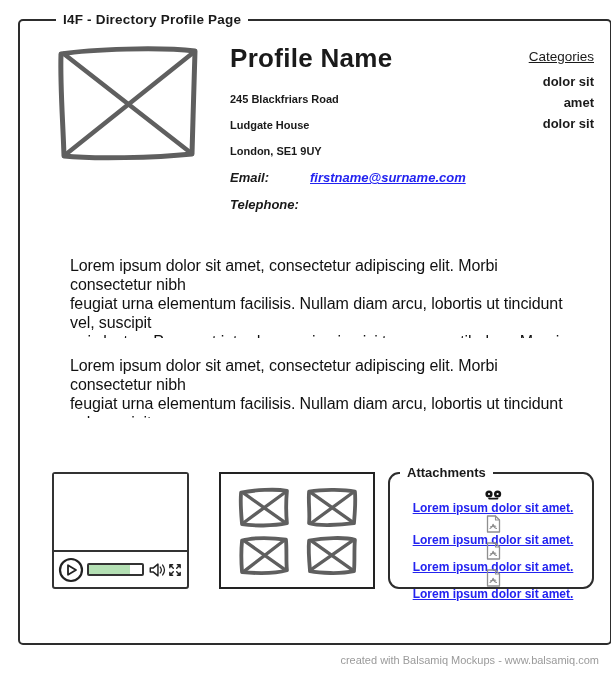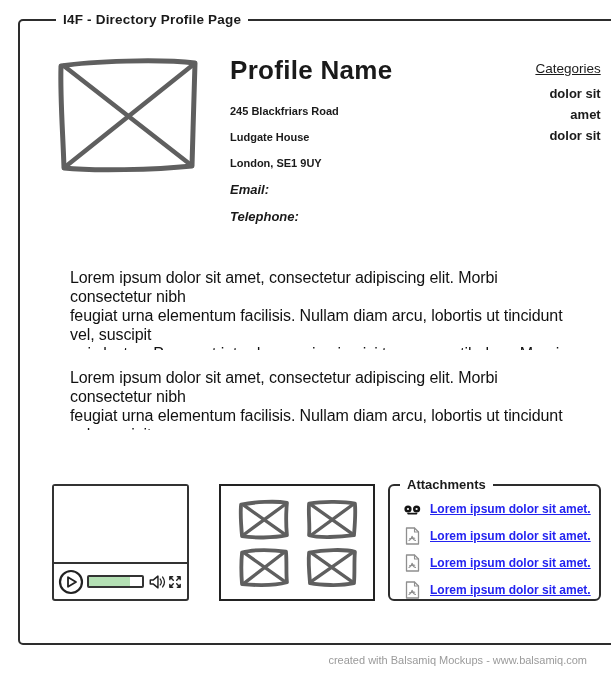--- a/index.html
+++ b/index.html
@@ -19,21 +19,21 @@
   
   fieldset.frame{
     position:absolute;left:18px;top:12px;width:574px;height:633px;
     border:2px solid var(--frame);border-radius:5px;background:#fff;
     margin:0;padding:6px 16px 0 32px;
   }
   legend.frame-title{
     font-size:13.5px;font-weight:700;padding:0 7px;margin-left:4px;letter-spacing:.2px;
   }
   
-  .top-section{display:flex;margin-top:20px;}
+  .top-section{display:flex;margin-top:8px;}
   .photo{width:148px;height:124px;flex:0 0 auto;margin-left:2px;}
   .info{margin-left:28px;width:252px;}
   .profile-name{font-size:26px;font-weight:700;margin:2px 0 12px;letter-spacing:.3px;}
   .addr{font-size:11px;font-weight:600;line-height:26px;white-space:nowrap;}
   .contact-row{display:flex;font-size:13px;font-weight:600;line-height:27px;white-space:nowrap;font-style:italic;}
   .contact-label{width:80px;flex:0 0 auto;}
   .email-link{color:var(--link);text-decoration:underline;cursor:pointer;}
   .categories{margin-left:auto;text-align:right;margin-top:6px;min-width:112px;}
   .cat-title{display:inline-block;font-weight:400;font-size:13.5px;text-decoration:underline;margin-bottom:7px;}
   .cat-item{font-size:13px;font-weight:600;line-height:21px;}
@@ -53,32 +53,32 @@
   .ctl-icon{line-height:0;cursor:pointer;}
   
   .gallery{
     width:156px;flex:0 0 auto;margin-left:30px;border:2px solid #222;background:#fff;
     display:grid;grid-template-columns:1fr 1fr;gap:6px 12px;padding:12px 15px;
     align-items:center;justify-items:center;
   }
   .thumb{line-height:0;}
   
   .attachments{
-    position:relative;flex:1;margin-left:13px;border:2px solid var(--frame);border-radius:6px;
+    position:relative;flex:1;margin-left:13px;border:2px solid var(--frame);border-radius:11px;
     background:#fff;padding:14px 8px 0 10px;
   }
   .att-title{
     position:absolute;top:-9px;left:10px;background:#fff;padding:0 7px;
     font-weight:700;font-size:13px;
   }
-  .att-row{display:flex;align-items:center;gap:8px;margin:0 0 9px 2px;height:18px;}
+  .att-row{display:flex;align-items:center;margin:0 0 9px 2px;height:18px;flex-direction:column;}
   .att-icon{width:20px;flex:0 0 auto;display:flex;justify-content:center;line-height:0;}
   .att-link{font-size:12px;font-weight:700;color:var(--link);text-decoration:underline;cursor:pointer;white-space:nowrap;}
   
-  .footer{position:absolute;right:24px;top:654px;font-size:11px;color:var(--footgray);}
+  .footer{position:absolute;right:12px;top:654px;font-size:11px;color:var(--footgray);}
   
   .sk{stroke:var(--sketch);fill:none;stroke-linecap:round;stroke-linejoin:round;}
   .ink{stroke:#222;fill:none;stroke-linecap:round;stroke-linejoin:round;}
   .pdf{stroke:#8f8f8f;fill:none;stroke-linecap:round;stroke-linejoin:round;}
 </style>
 </head>
 <body>
 
 <fieldset class="frame">
   <legend class="frame-title">I4F - Directory Profile Page</legend>
@@ -92,20 +92,21 @@
       </svg>
     </div>
 
     <div class="info">
       <div class="profile-name">Profile Name</div>
       <div class="addr">245 Blackfriars Road</div>
       <div class="addr">Ludgate House</div>
       <div class="addr">London, SE1 9UY</div>
       <div class="contact-row">
         <span class="contact-label">Email:</span>
+        <a class="email-link">firstname@surname.com</a>
       </div>
       <div class="contact-row">
         <span class="contact-label">Telephone:</span>
       </div>
     </div>
 
     <div class="categories">
       <span class="cat-title">Categories</span>
       <div class="cat-item">dolor sit</div>
       <div class="cat-item">amet</div>

